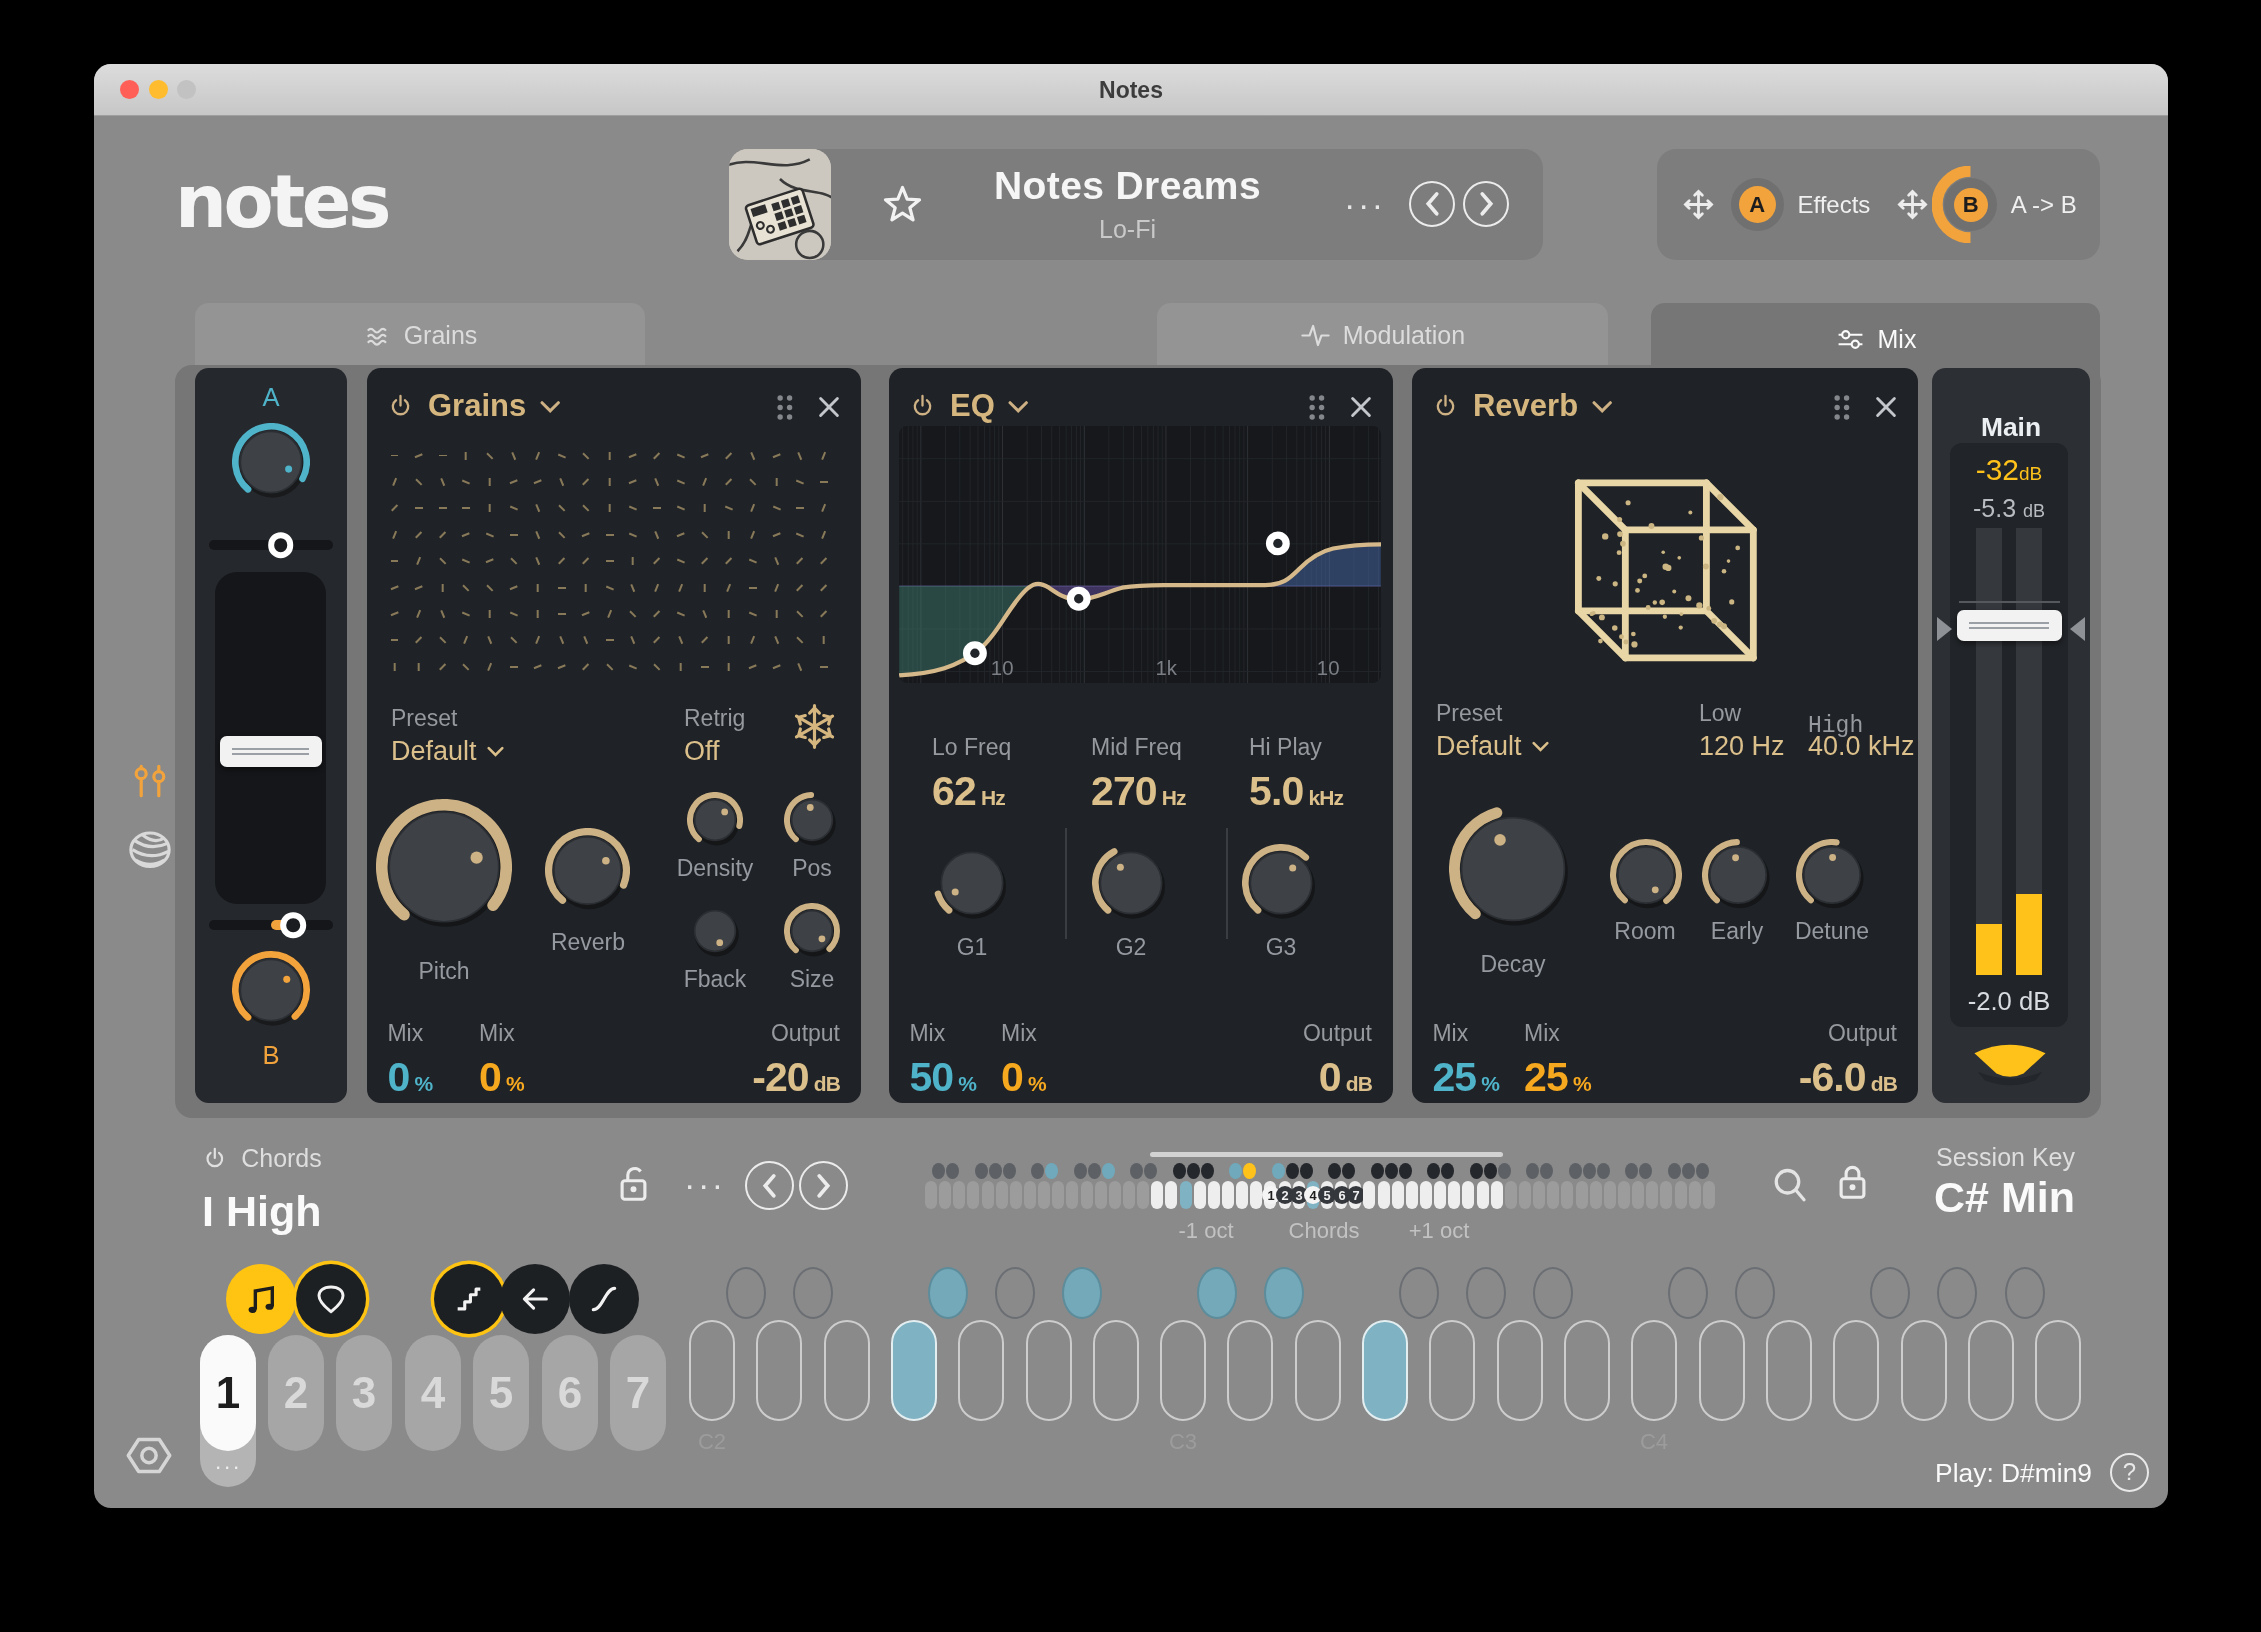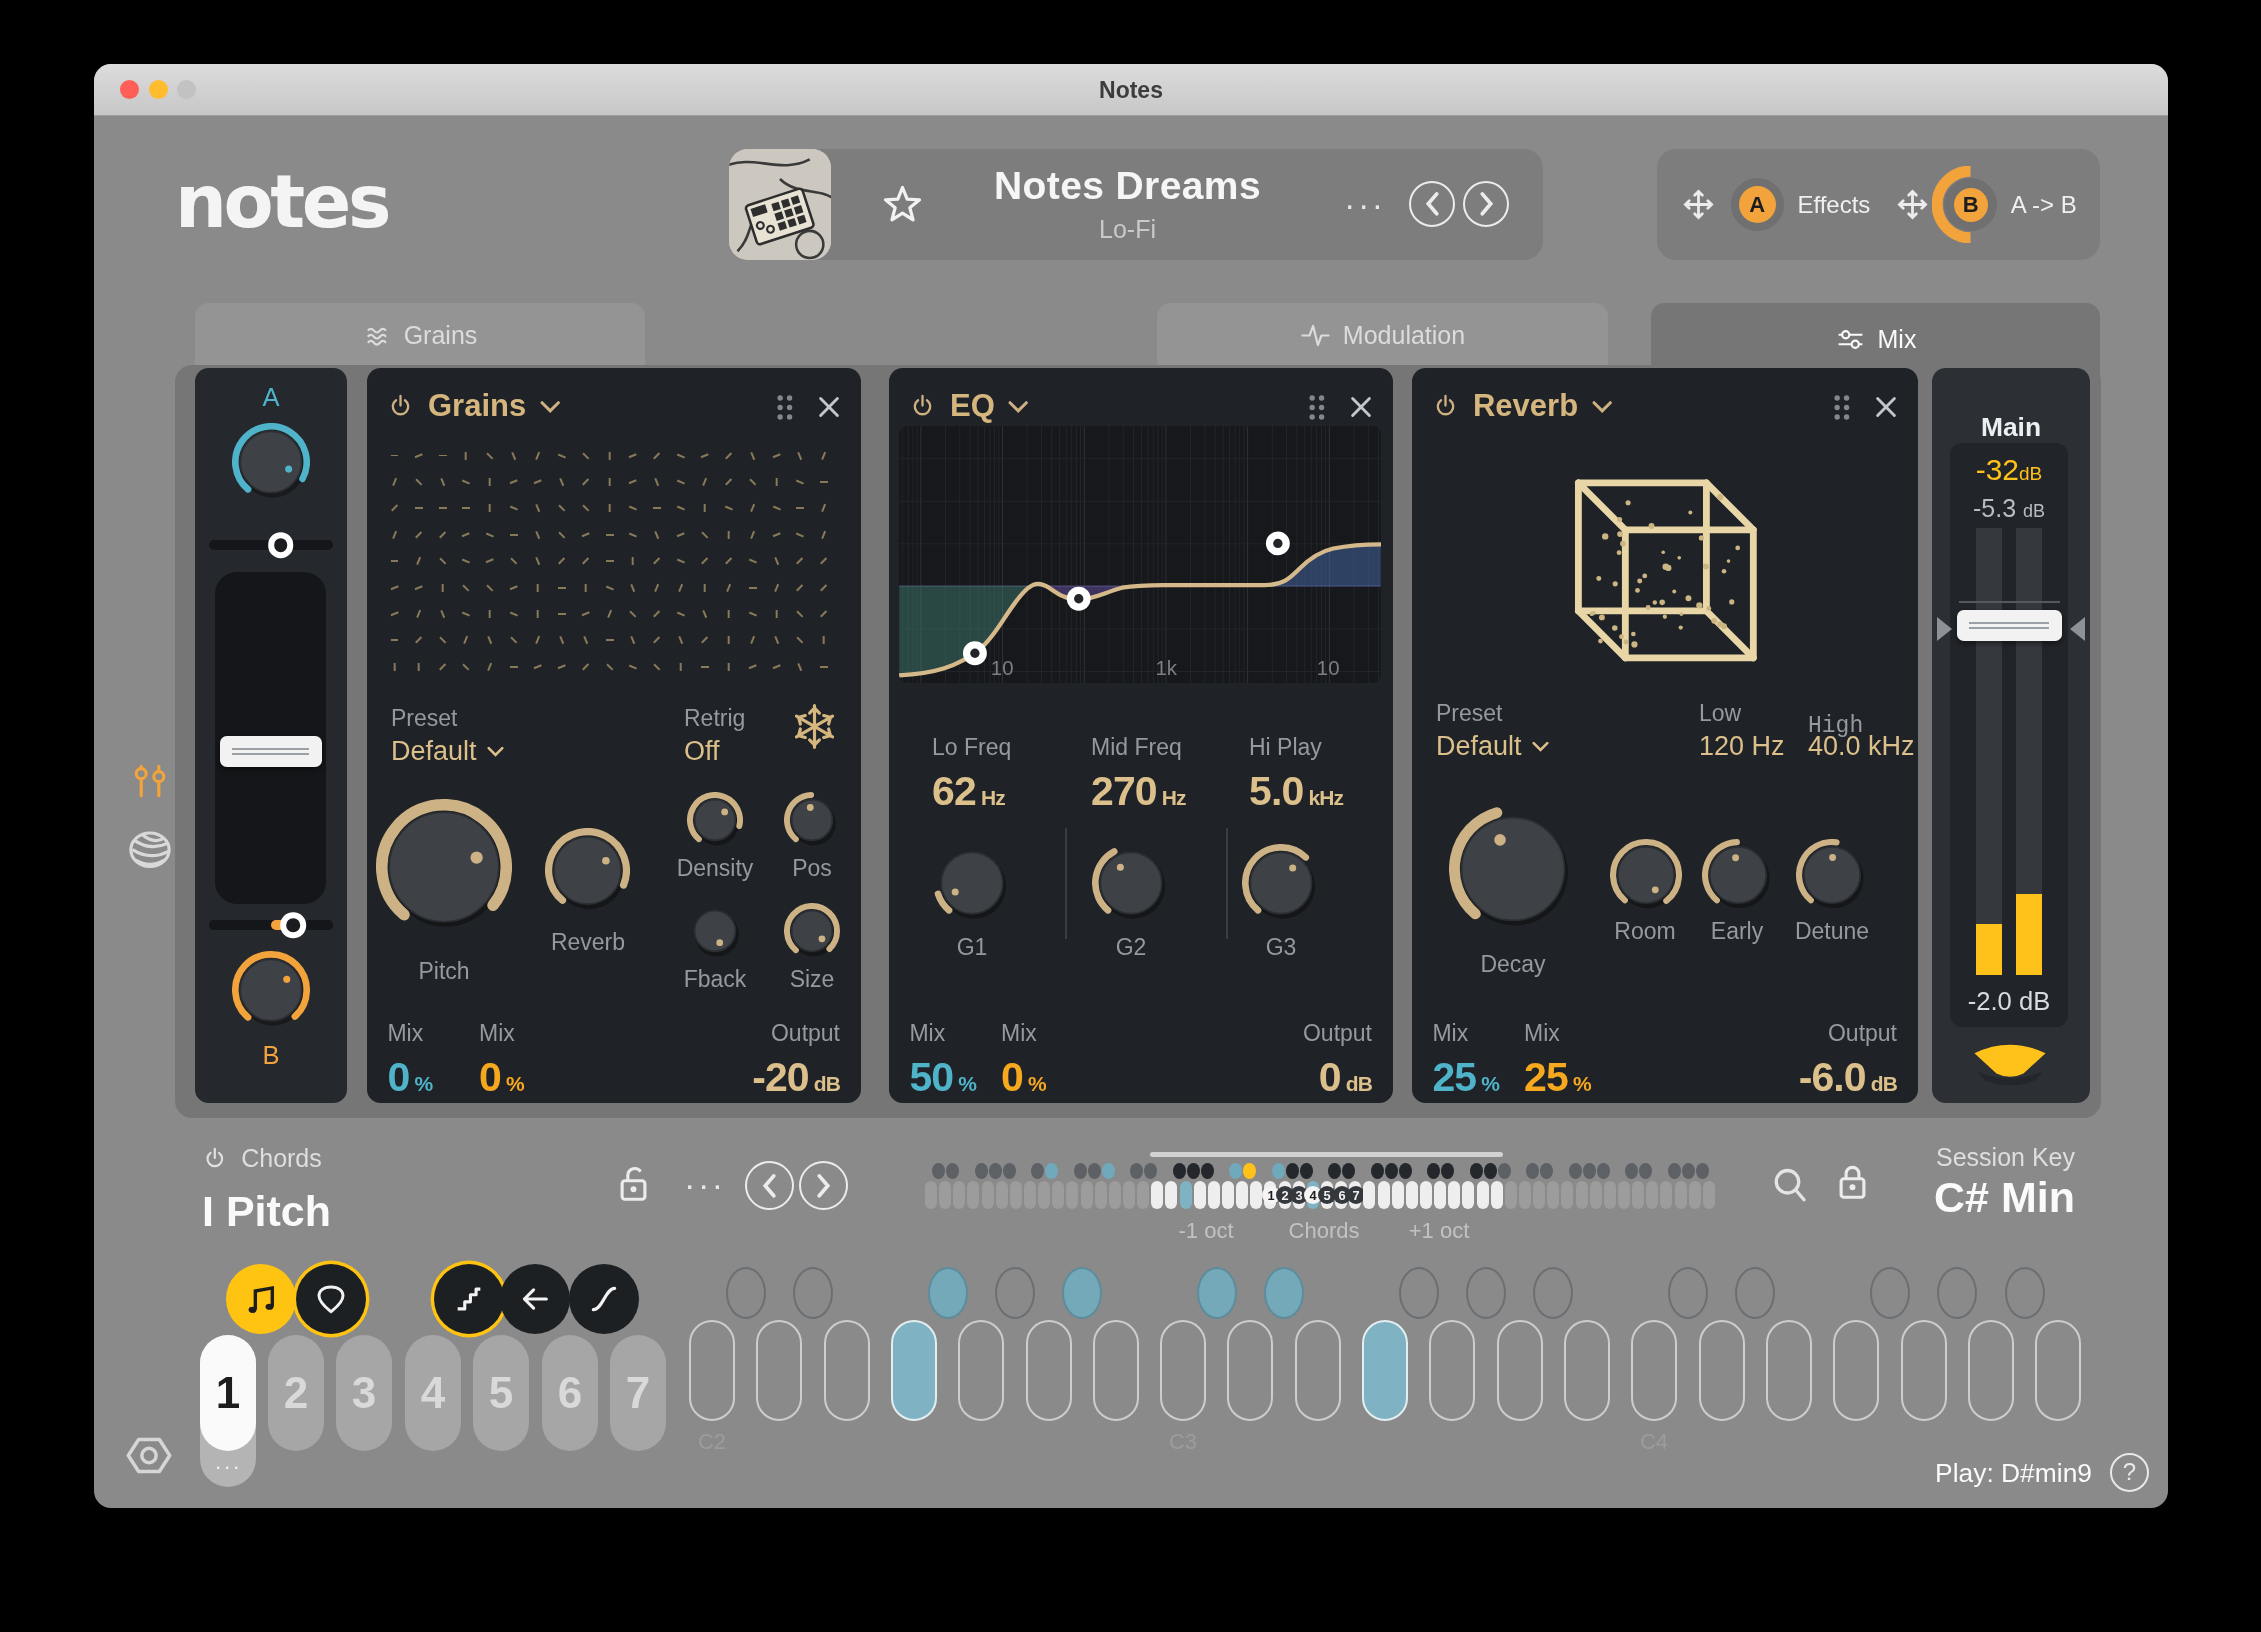--- a/index.html
+++ b/index.html
@@ -891,21 +891,21 @@
 
   <div class="abs" style="left:108px;top:1080px;display:flex;align-items:center;gap:13.6px;">
     <svg width="25.6" height="25.6" viewBox="0 0 26 28">
         <g stroke="#e0e0e0" stroke-width="2.4" fill="none" stroke-linecap="round">
           <path d="M13 3 V13"></path>
           <path d="M17.6 7.5 A8 8 0 1 1 8.4 7.5"></path>
         </g>
       </svg>
     <span class="wlab">Chords</span>
   </div>
-  <div class="abs bigw" style="left:108px;top:1123px;">I Pitch</div>
+  <div class="abs bigw" style="left:108px;top:1123px;">I High</div>
 
   <div class="abs" style="left:521px;top:1099px;">
     <svg width="37" height="44" viewBox="0 0 26 30">
         <g stroke="#ececec" stroke-width="2.2" fill="none" stroke-linejoin="round">
           <rect x="5" y="12" width="16" height="13" rx="2"></rect>
           <path d="M9 12 V8 A5 5 0 0 1 18 5.5"></path>
           <circle cx="13" cy="18" r="1" fill="#ececec"></circle>
         </g>
       </svg>
   </div>

